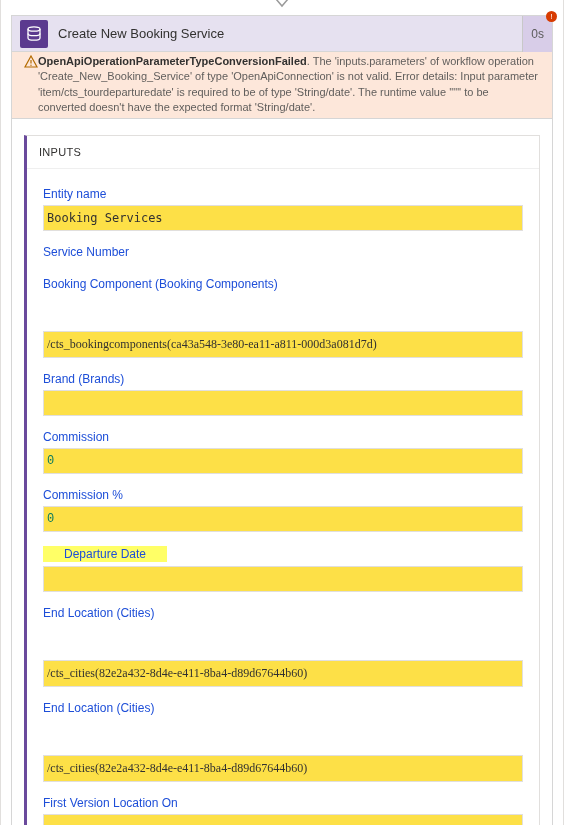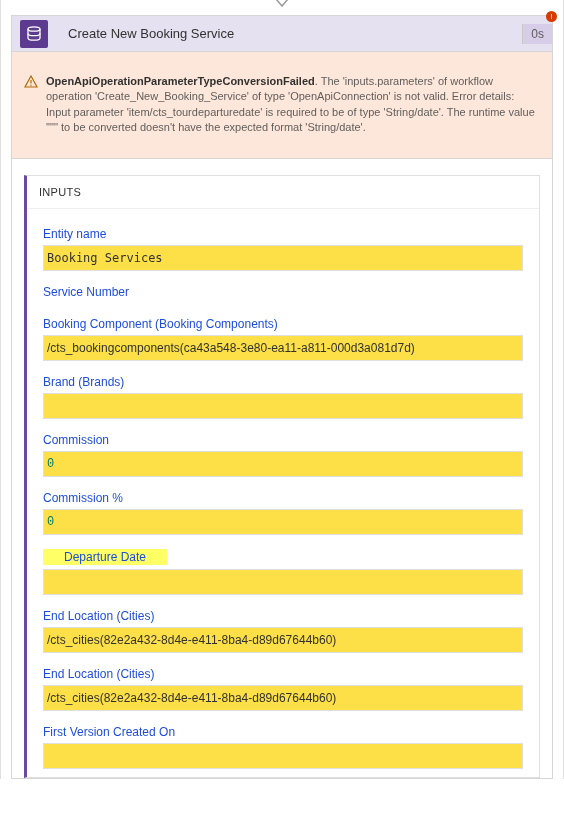--- a/index.html
+++ b/index.html
@@ -19,21 +19,21 @@
       border: 1px solid #d6d6d6;
       margin-top: 8px;
       position: relative;
     }
     .header {
       display: flex;
       align-items: center;
       background: #e6e1f0;
       height: 36px;
       padding: 0 8px;
-      gap: 20px;
+      gap: 10px;
       border-bottom: 1px solid #d6d6d6;
     }
     .header-icon {
       width: 28px;
       height: 28px;
       background: #5b3a8f;
       border-radius: 2px;
       display: flex;
       align-items: center;
       justify-content: center;
@@ -43,44 +43,44 @@
       font-size: 13px;
       color: #323130;
     }
     .header-time {
       background: #d8cde8;
       color: #5b5b5b;
       padding: 8px 8px;
       font-size: 12px;
       border-left: 1px solid #c8c8c8;
       margin: -8px -8px -8px 0;
-      height: 20px;
+      height: 36px;
       display: flex;
       align-items: center;
     }
     .badge-error {
       position: absolute;
       top: -5px;
       right: -5px;
       width: 11px;
       height: 11px;
       background: #d83b01;
       border-radius: 50%;
       color: #fff;
       font-size: 8px;
       display: flex;
       align-items: center;
       justify-content: center;
     }
     .error-banner {
       background: #fde7da;
       border-bottom: 1px solid #d6d6d6;
-      padding: 22px 12px;
-      display: flex;
-      gap: 8px;
+      padding: 2px 12px;
+      display: flex;
+      gap: 0;
       font-size: 11px;
       line-height: 1.4;
       color: #605e5c;
     }
     .error-banner b {
       color: #323130;
       font-weight: 600;
     }
     .warn-icon {
       color: #b36b00;
@@ -122,21 +122,22 @@
     .field-box {
       border: 1px solid #e1dfdd;
       padding: 5px 3px;
       min-height: 26px;
       font-size: 12px;
       font-family: "Segoe UI", Consolas, monospace;
       color: #323130;
       background: #fde047;
     }
     .field-box.mono {
-      font-family: Liberation Sans, sans-serif;
+      font-family: Liberation Serif, serif;
+      margin-top: 36px;
     }
     .field-box.num {
       color: #0b7a5f;
       font-family: Consolas, "Courier New", monospace;
     }
     .arrow-down {
       text-align: center;
       color: #9a9a9a;
       margin-top: -2px;
       margin-bottom: -6px;
@@ -223,20 +224,20 @@
           <div class="field-label">End Location (Cities)</div>
           <div class="field-box mono">/cts_cities(82e2a432-8d4e-e411-8ba4-d89d67644b60)</div>
         </div>
 
         <div class="field">
           <div class="field-label">End Location (Cities)</div>
           <div class="field-box mono">/cts_cities(82e2a432-8d4e-e411-8ba4-d89d67644b60)</div>
         </div>
 
         <div class="field">
-          <div class="field-label">First Version Created On</div>
+          <div class="field-label">First Version Location On</div>
           <div class="field-box"></div>
         </div>
 
       </div>
     </div>
   </div>
 </div>
 
 </body></html>

